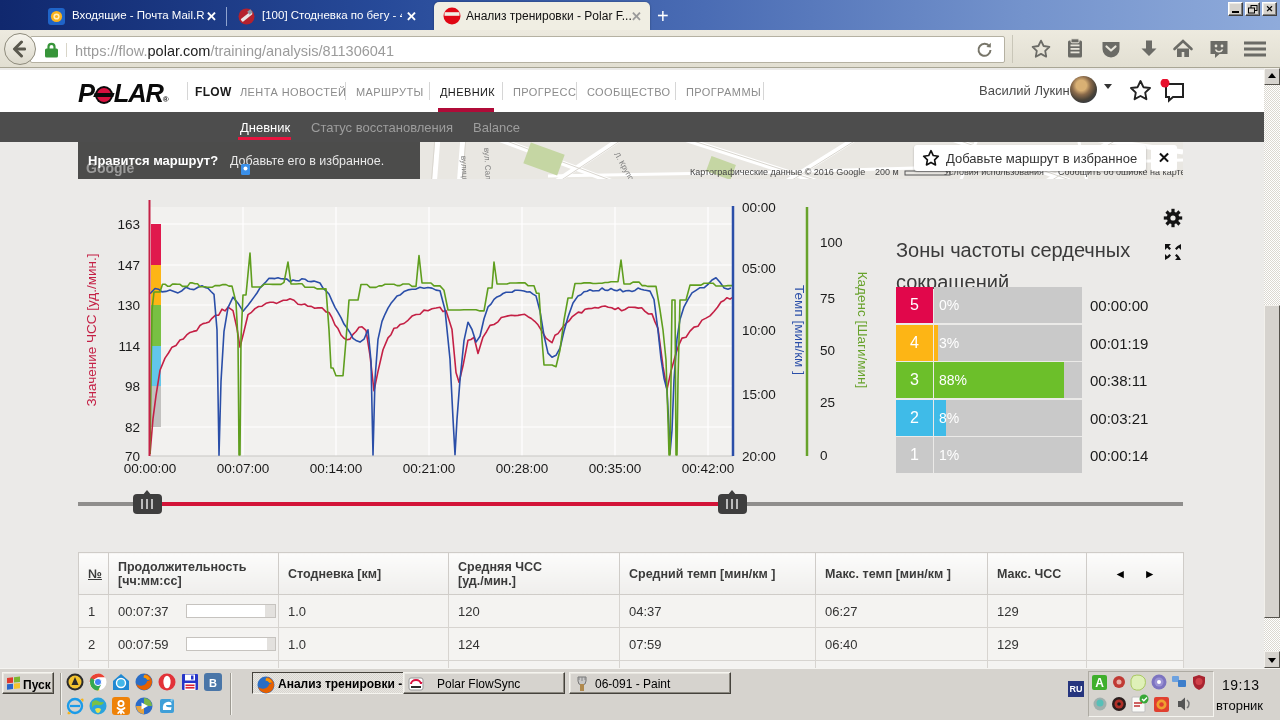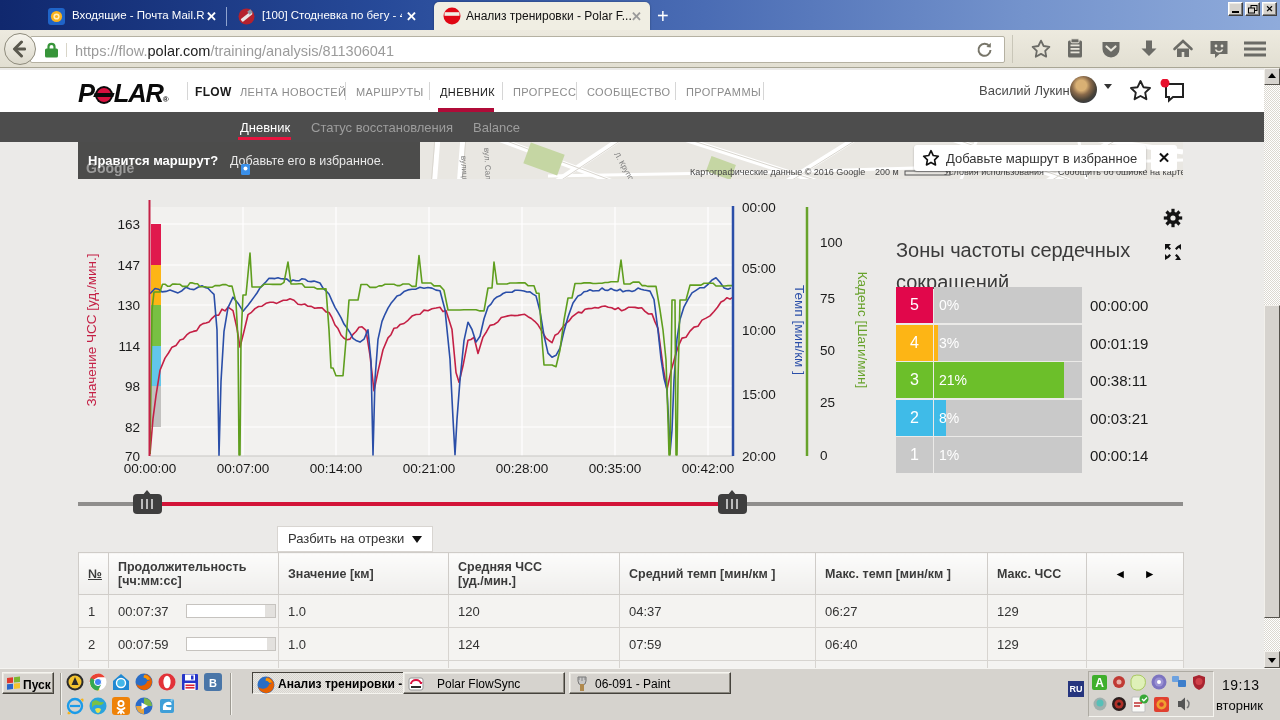--- a/index.html
+++ b/index.html
@@ -341,21 +341,21 @@
         <div class="zbar">
           <div class="zfill" style="width:4px;background:#fdb515"></div>
           <div class="zpct">3%</div>
         </div>
         <div class="ztime">00:01:19</div>
       </div>
 <div class="zrow" style="left:896px;top:294.0px">
         <div class="zsq" style="background:#6cbf2a">3</div>
         <div class="zbar">
           <div class="zfill" style="width:130px;background:#6cbf2a"></div>
-          <div class="zpct">21%</div>
+          <div class="zpct">88%</div>
         </div>
         <div class="ztime">00:38:11</div>
       </div>
 <div class="zrow" style="left:896px;top:331.5px">
         <div class="zsq" style="background:#3fbbe8">2</div>
         <div class="zbar">
           <div class="zfill" style="width:12px;background:#3fbbe8"></div>
           <div class="zpct">8%</div>
         </div>
         <div class="ztime">00:03:21</div>
@@ -376,38 +376,37 @@
         <div style="position:absolute;left:18px;top:5px;width:2px;height:10px;background:#bbb"></div>
         <div style="position:absolute;left:9px;top:-9px;width:0;height:0;border:5.5px solid transparent;border-bottom:6px solid #3e3e3e"></div>
       </div>
  <div class="abs" style="left:718px;top:426px;width:29px;height:20px;background:#3e3e3e;border-radius:4px">
         <div style="position:absolute;left:8px;top:5px;width:2px;height:10px;background:#bbb"></div>
         <div style="position:absolute;left:13px;top:5px;width:2px;height:10px;background:#bbb"></div>
         <div style="position:absolute;left:18px;top:5px;width:2px;height:10px;background:#bbb"></div>
         <div style="position:absolute;left:9px;top:-9px;width:0;height:0;border:5.5px solid transparent;border-bottom:6px solid #3e3e3e"></div>
       </div>
 
- <div class="abs" style="left:277px;top:458px;width:156px;height:26px;background:#fff;border:1px solid #d8d5d1;font-size:13px;color:#333;line-height:24px"><span style="margin-left:10px">Разбить на отрезки</span><span style="position:absolute;right:10px;top:9px;width:0;height:0;border:5.5px solid transparent;border-top:7.5px solid #111"></span></div>
  <div class="abs" style="left:78px;top:484px">
  <table class="an">
   <colgroup>
             <col style="width:30px">
             <col style="width:170px">
             <col style="width:170px">
             <col style="width:171px">
             <col style="width:196px">
             <col style="width:172px">
             <col style="width:99px">
             <col style="width:97px">
           </colgroup>
   <tbody>
             <tr style="height:42px">
    <th><span style="text-decoration:underline">№</span></th>
    <th>Продолжительность<br>[чч:мм:сс]</th>
-   <th>Значение [км]</th>
+   <th>Стодневка [км]</th>
    <th>Средняя ЧСС<br>[уд./мин.]</th>
    <th>Средний темп [мин/км ]</th>
    <th>Макс. темп [мин/км ]</th>
    <th>Макс. ЧСС</th>
    <th style="padding:0;text-align:center">
      <span style="display:inline-block;width:26px;height:20px;text-align:center;line-height:20px;color:#000;font-size:12px">◄</span>
      <span style="display:inline-block;width:26px;height:20px;text-align:center;line-height:20px;color:#000;font-size:12px">►</span>
    </th>
   </tr>
   <tr style="height:33px">

